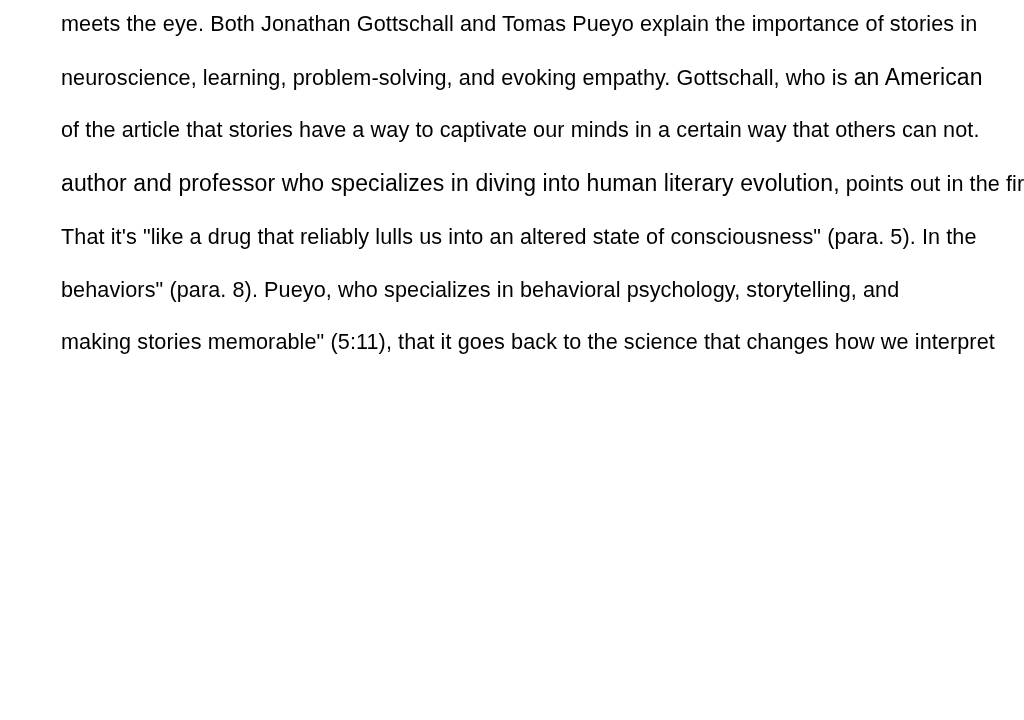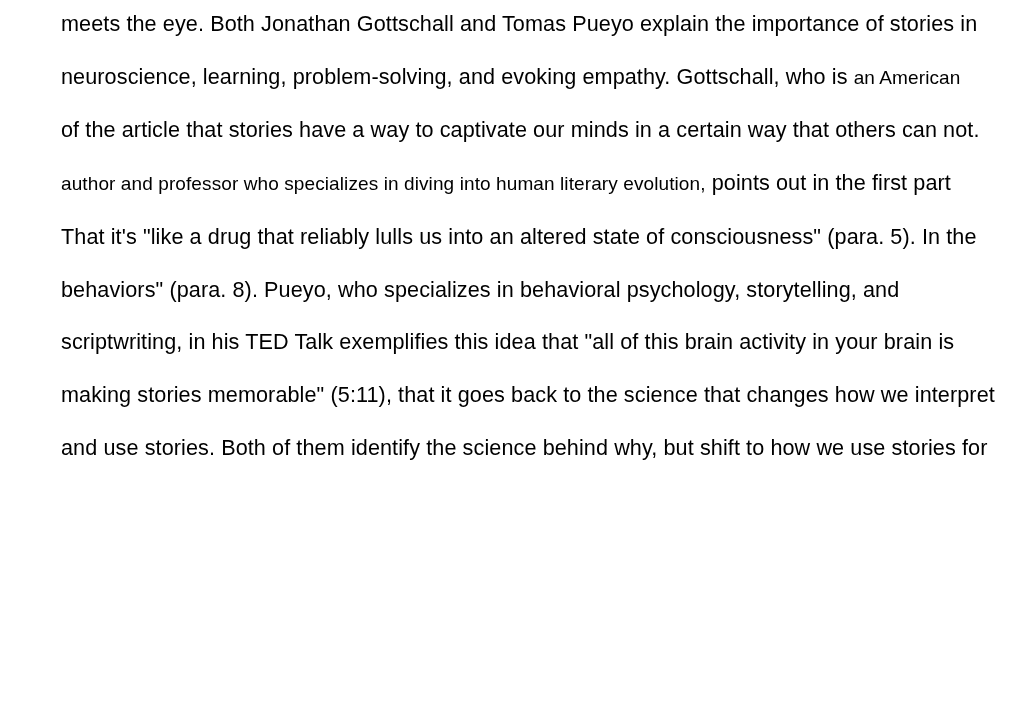--- a/index.html
+++ b/index.html
@@ -23,30 +23,28 @@
     margin-top: -2px;
     width: 920px;
   }
   .line {
     white-space: pre;
     font-size: 21.6px;
     line-height: 52.7px;
     letter-spacing: 0.1px;
   }
   .seg { font-size: inherit; }
-  .seg.small { font-size: 19px; }
+  .seg.small { font-size: 23px; }
 </style>
 </head>
 <body>
 
 <div class="page">
   <div class="paragraph" id="paragraph">
       <div class="line"><span class="seg">meets the eye. Both Jonathan Gottschall and Tomas Pueyo explain the importance of stories in</span></div>
       <div class="line"><span class="seg">neuroscience, learning, problem-solving, and evoking empathy. Gottschall, who is </span><span class="seg small">an American</span></div>
       <div class="line"><span class="seg">of the article that stories have a way to captivate our minds in a certain way that others can not.</span></div>
       <div class="line"><span class="seg small">author and professor who specializes in diving into human literary evolution,</span><span class="seg"> points out in the first part</span></div>
       <div class="line"><span class="seg">That it's "like a drug that reliably lulls us into an altered state of consciousness" (para. 5). In the</span></div>
       <div class="line"><span class="seg">behaviors" (para. 8). Pueyo, who specializes in behavioral psychology, storytelling, and</span></div>
-      <div class="line"><span class="seg">scriptwriting, in his TED Talk exemplifies this idea that "all of this brain activity in your brain is</span></div>
       <div class="line"><span class="seg">making stories memorable" (5:11), that it goes back to the science that changes how we interpret</span></div>
-      <div class="line"><span class="seg">and use stories. Both of them identify the science behind why, but shift to how we use stories for</span></div>
     </div>
 </div>
 
 </body></html>

